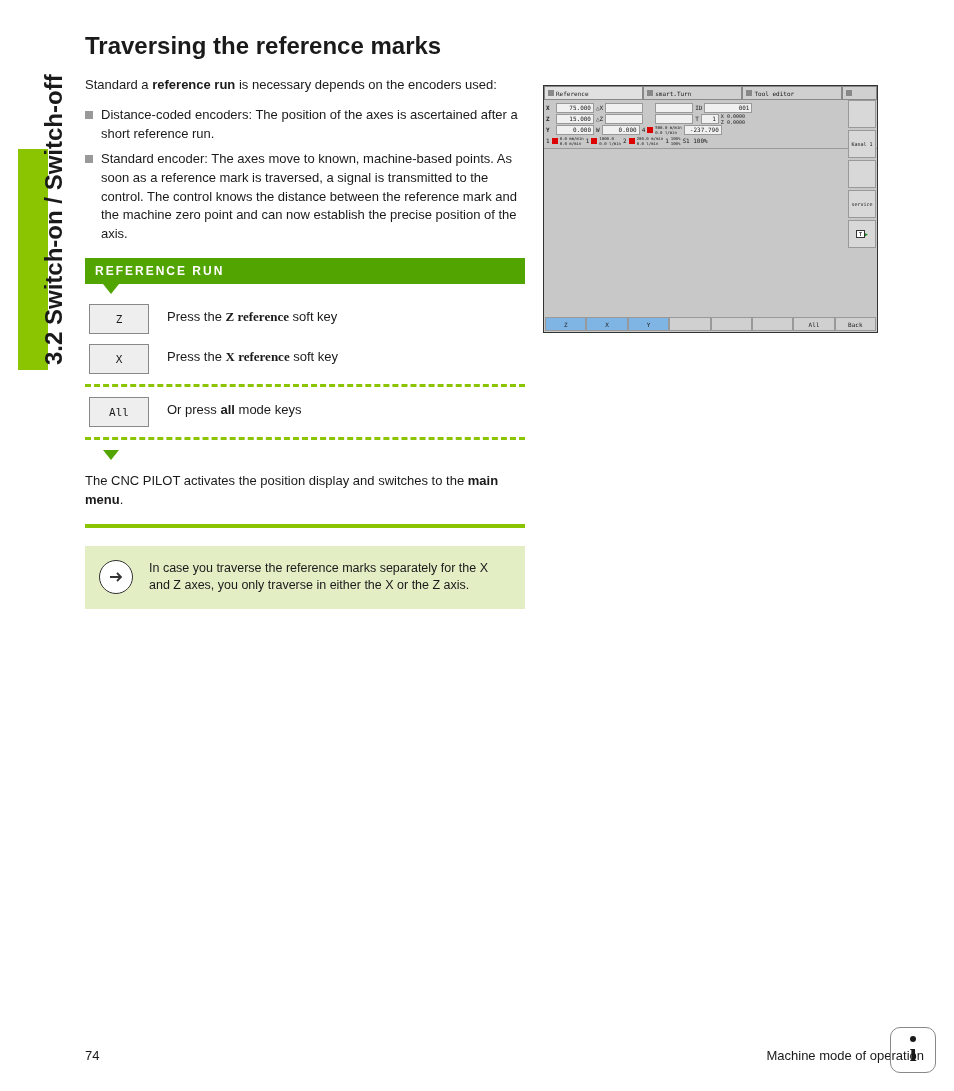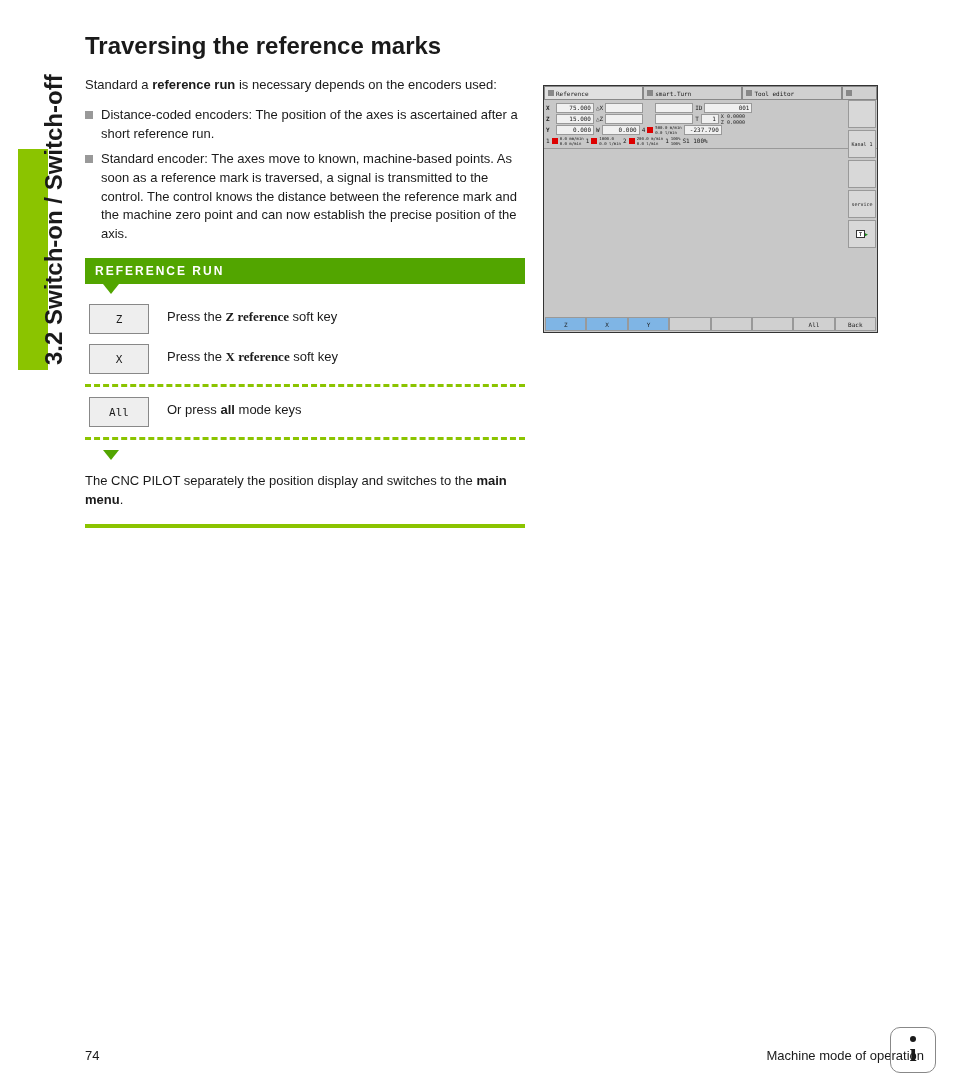--- a/index.html
+++ b/index.html
@@ -89,25 +89,33 @@
     <div class="step-text">
       <span>Or press </span><b>all</b><span> mode keys</span>
     </div>
   </div>
 
   <div class="dashed"></div>
 
   <div class="arrow-down"></div>
 
   <p class="para">
-    <span>The CNC PILOT separately the position display and switches to the </span><b>main menu</b><span>.</span>
+    <span>The CNC PILOT activates the position display and switches to the </span><b>main menu</b><span>.</span>
   </p>
 
   <div class="solid-green"></div>
 
+  <div class="note-box">
+    <div class="note-icon">
+      <svg viewBox="0 0 18 18">
+          <path d="M3 9 L13 9 M10 5 L14 9 L10 13" stroke="#333" stroke-width="1.8" fill="none"></path>
+        </svg>
+    </div>
+    <span>In case you traverse the reference marks separately for the X and Z axes, you only traverse in either the X or the Z axis.</span>
+  </div>
 </div>
 
 <div class="screenshot">
   <div class="sc-tabs">
     <div class="sc-tab active">
         <span class="sc-tab-icon"></span>
         <span>Reference</span>
       </div>
     <div class="sc-tab">
         <span class="sc-tab-icon"></span>

